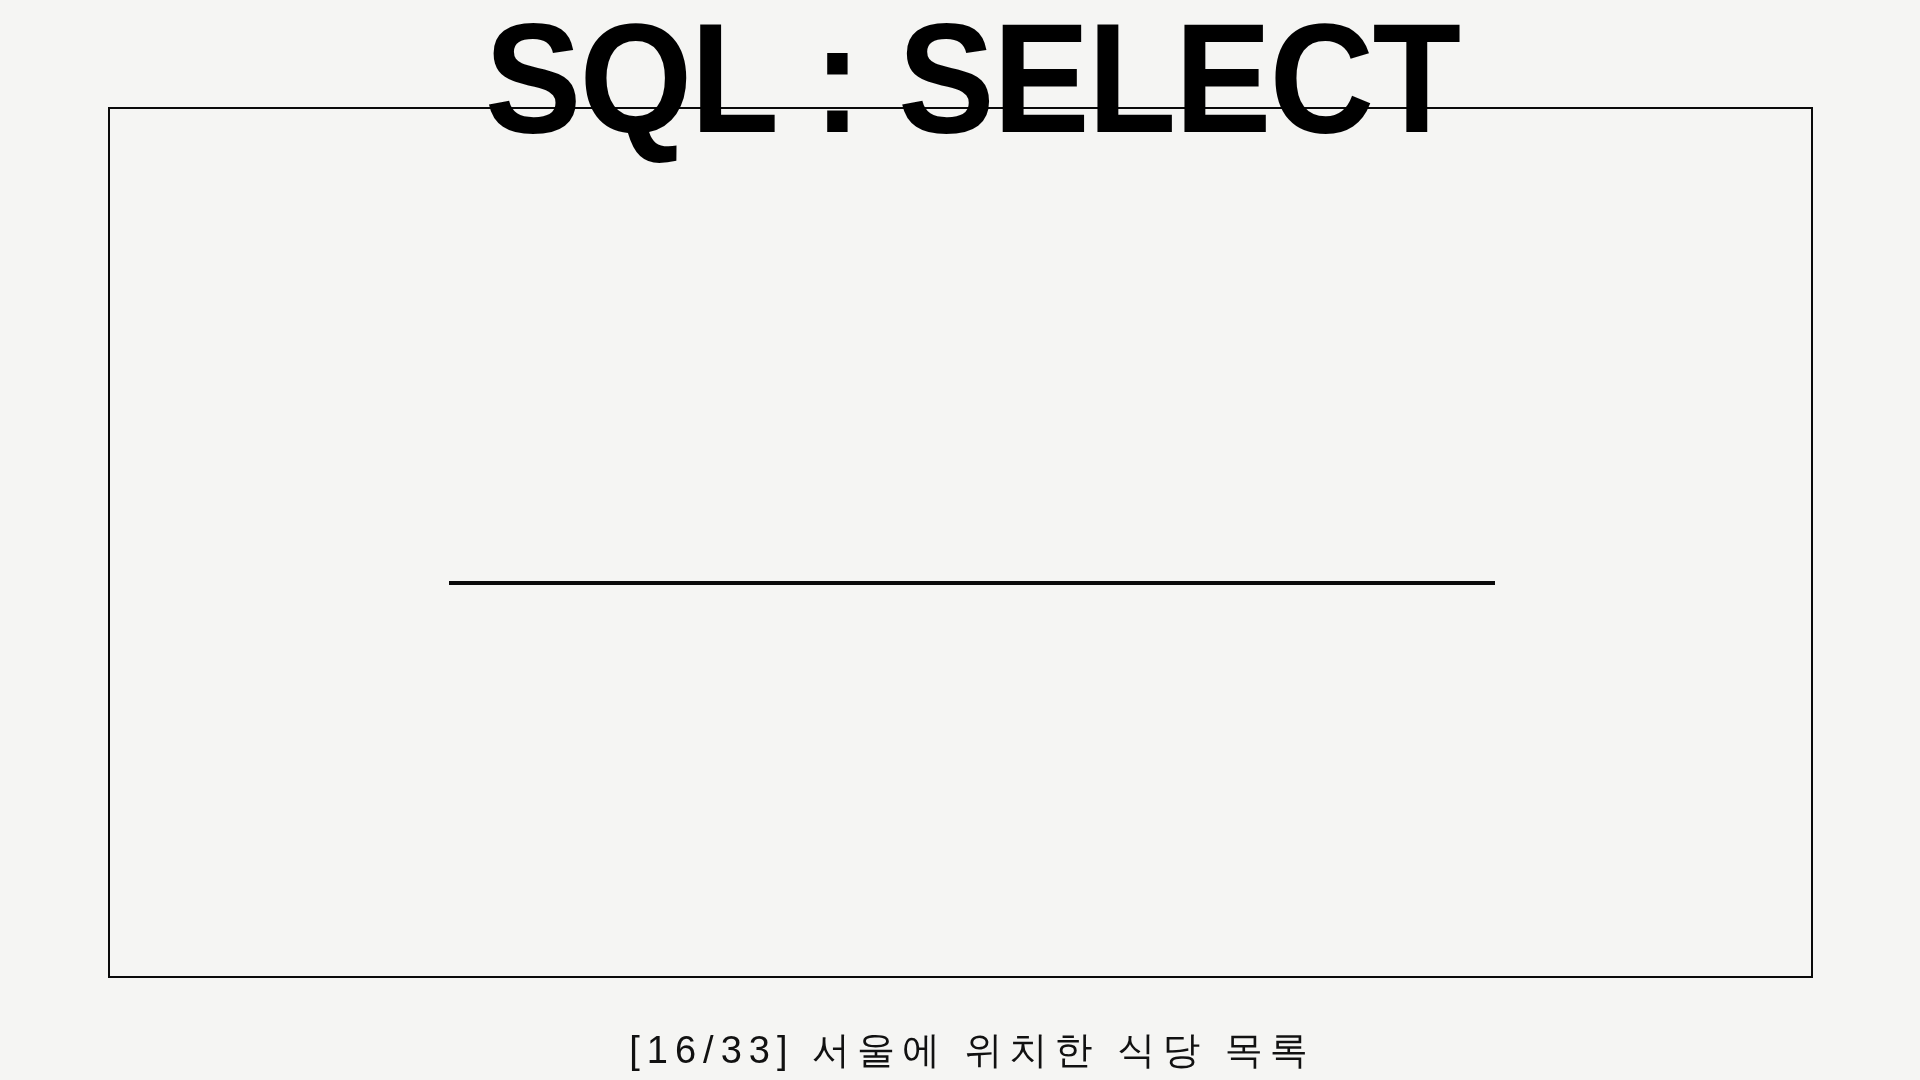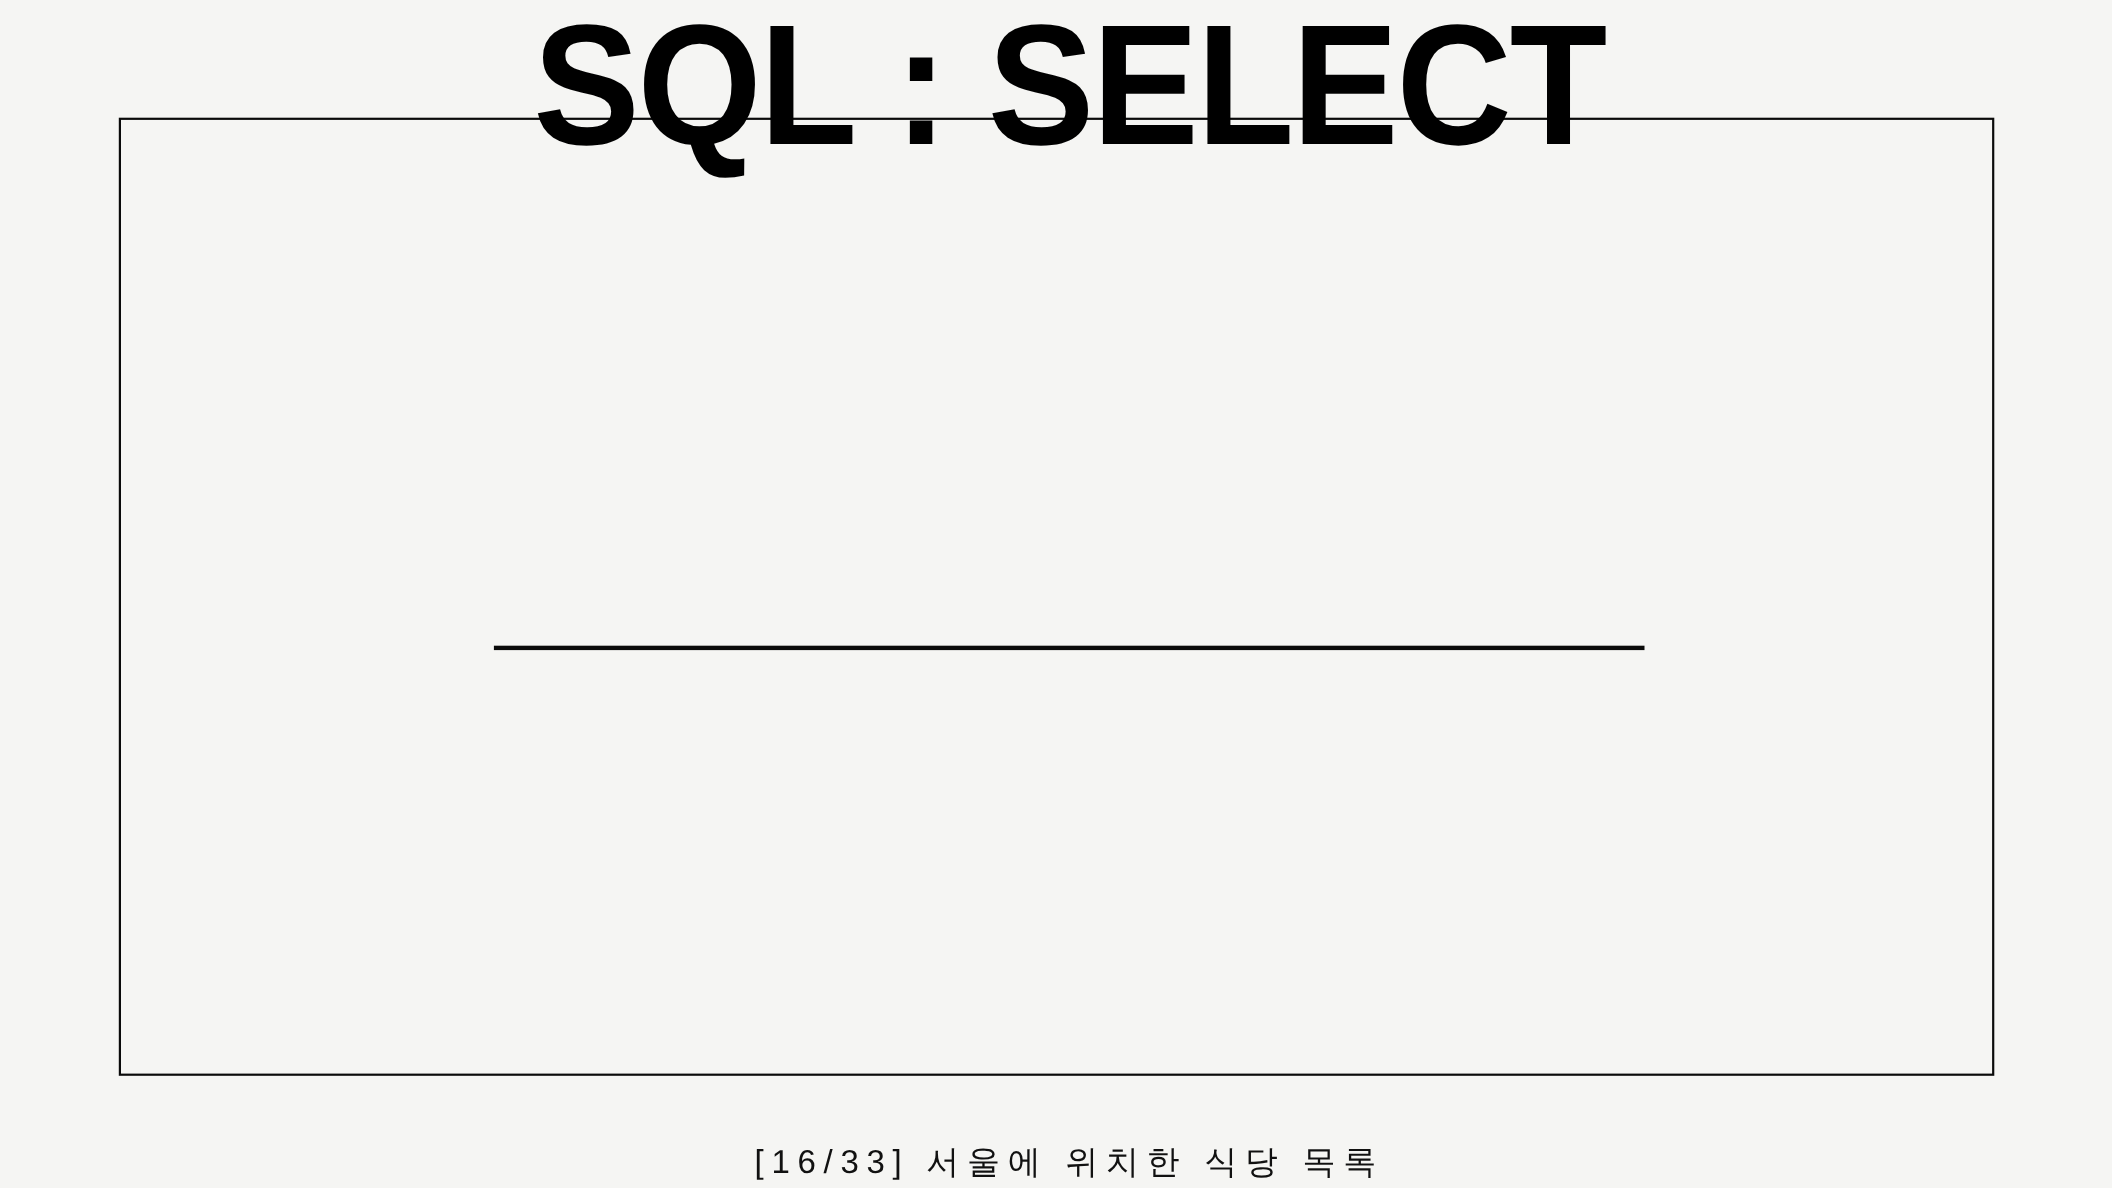--- a/index.html
+++ b/index.html
@@ -67,21 +67,21 @@
     width: 1046px;
     height: 4px;
     background: #0a0a0a;
     margin-top: 14px;
     margin-bottom: 26px;
   }
 
   #slide-subtitle {
     font-family: "Liberation Sans", "DejaVu Sans", sans-serif;
     font-weight: 400;
-    font-size: 30px;
+    font-size: 38px;
     line-height: 1.55;
     letter-spacing: 7px;
     color: #111111;
     text-align: center;
     max-width: 1000px;
     margin: 0;
   }
 
   .subtitle-line {
     display: block;

